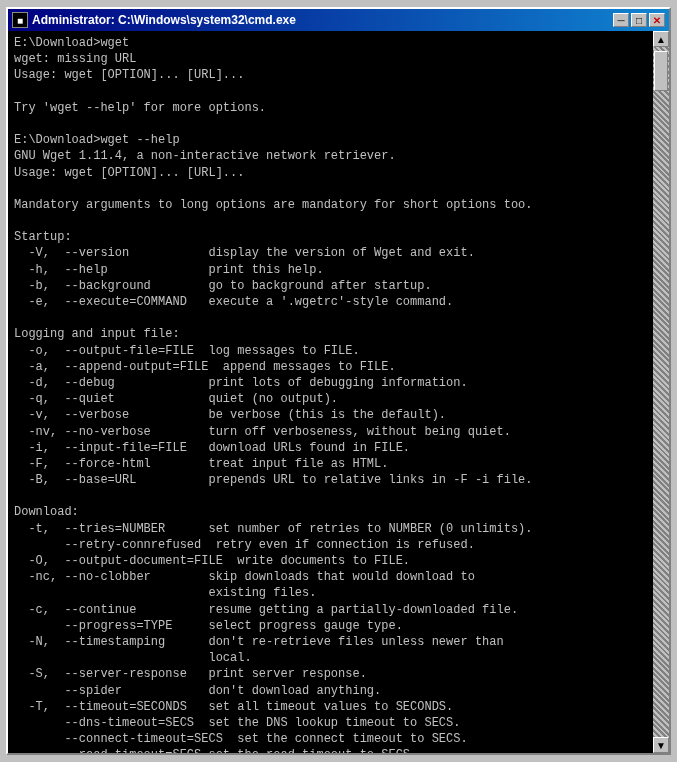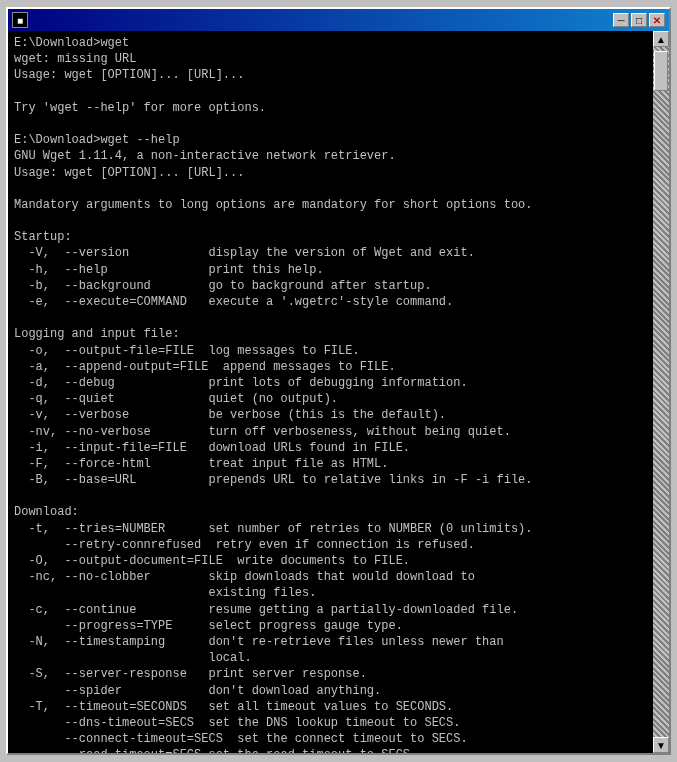--- a/index.html
+++ b/index.html
@@ -174,20 +174,21 @@
       left: 1px;
     }
   </style>
 </head>
 <body>
 
 <div class="window">
   <div class="title-bar">
     <div class="title-bar-left">
       <div class="title-icon">■</div>
+      <span class="title-text">Administrator: C:\Windows\system32\cmd.exe</span>
     </div>
     <div class="title-bar-buttons">
       <div class="title-btn">─</div>
       <div class="title-btn">□</div>
       <div class="title-btn close">
           <span class="close-x">✕</span>
         </div>
     </div>
   </div>
 

